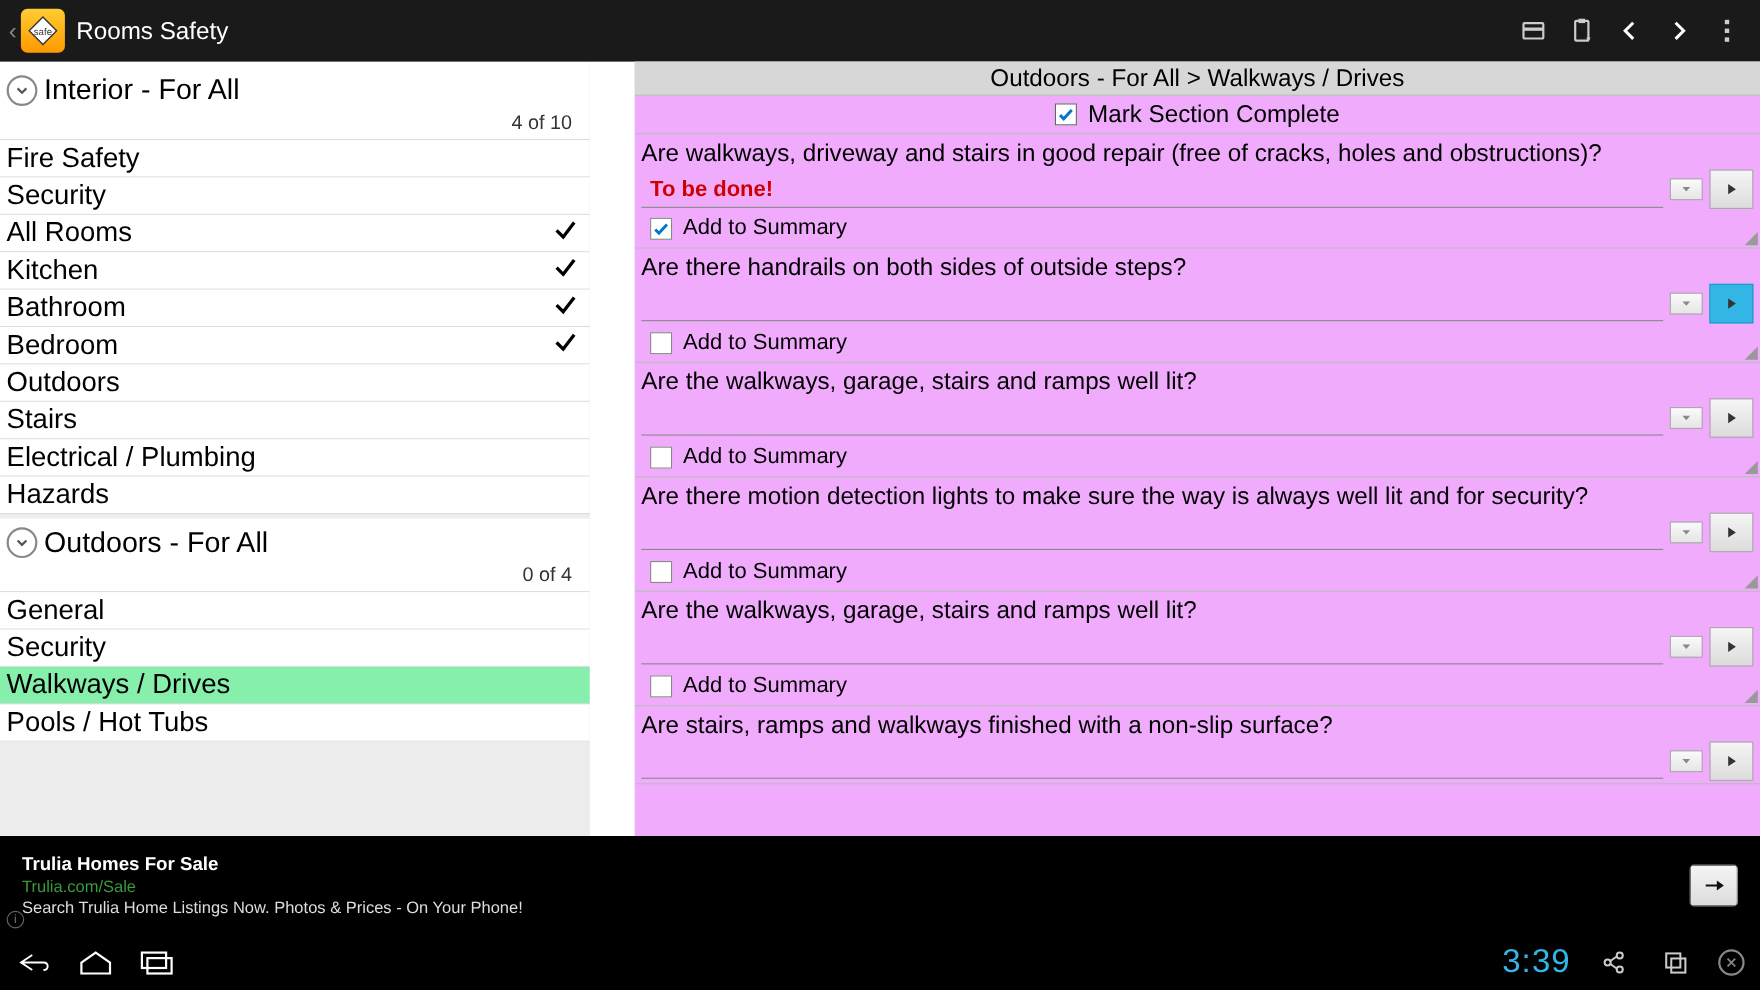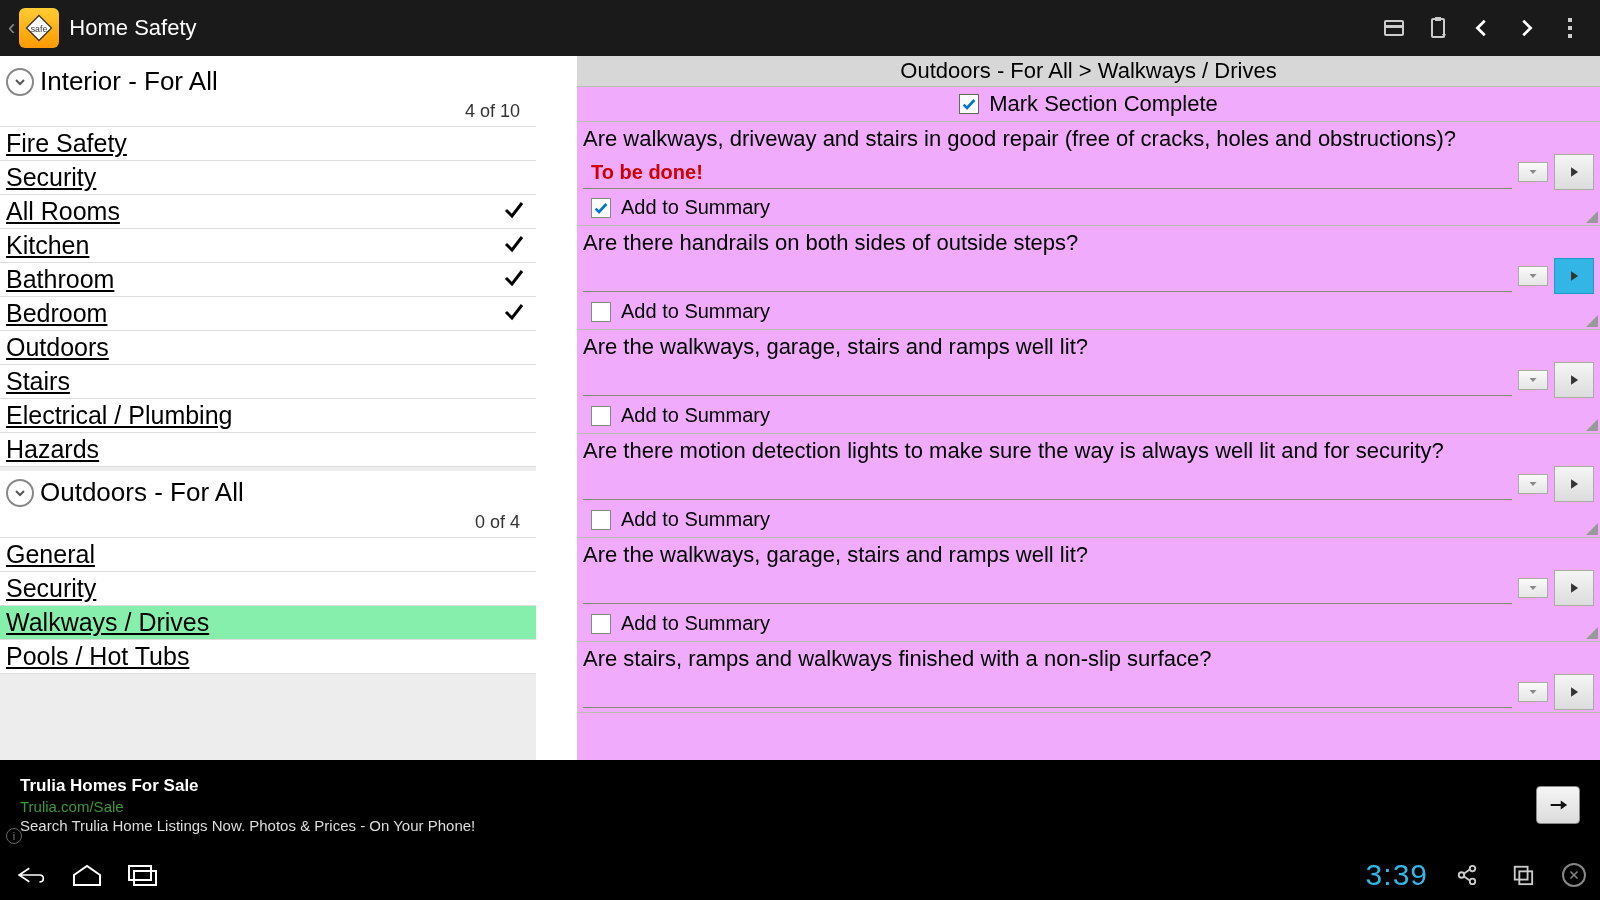--- a/index.html
+++ b/index.html
@@ -24,21 +24,21 @@
 
   
   .sidebar { width: 536px; background: #ededed; overflow-y: auto; }
   .cat-header { background: #fff; padding: 6px 10px 2px 6px; border-bottom: 1px solid #ddd; }
   .cat-header.first-cat { padding-top: 10px; }
   .cat-header .row1 { display:flex; align-items:center; gap: 6px; }
   .cat-header .chev { width:28px; height:28px; border-radius:50%; border:2px solid #888; display:flex; align-items:center; justify-content:center; }
   .cat-header .chev svg { width:16px; height:16px; fill:#555; }
   .cat-header .cat-title { font-size: 26px; }
   .cat-header .count { text-align: right; font-size: 18px; color: #333; padding: 4px 6px 2px 0; }
-  .item { background:#fff; border-bottom:1px solid #ddd; padding: 2px 10px 2px 6px; font-size: 25px; display:flex; align-items:center; height:34px;text-decoration:underline; }
+  .item { background:#fff; border-bottom:1px solid #ddd; padding: 2px 10px 2px 6px; font-size: 25px; display:flex; align-items:center; height:34px; }
   .item .label { flex:1; }
   .item .check svg { width:24px; height:24px; stroke:#000; stroke-width:3; fill:none; }
   .item.selected { background:#86efac; color:#000; }
   .gap { background:#ededed; height:4px; }
 
   
   .content { flex: 1; background: #f0abfc; display:flex; flex-direction:column; overflow:hidden; }
   .breadcrumb { background:#d7d7d7; border-bottom:1px solid #bbb; text-align:center; font-size:22px; padding: 2px 0; }
   .mark-row { text-align:center; font-size:22px; padding:4px 0; display:flex; align-items:center; justify-content:center; gap:10px; border-bottom:1px solid #bbb; }
   .mark-row .cb { width:20px; height:20px; border:1px solid #666; display:inline-flex; align-items:center; justify-content:center; background:#fff; }
@@ -86,21 +86,21 @@
 <div class="app">
 
   <div class="appbar">
     <div class="back-chev">‹</div>
     <div class="logo">
       <svg viewBox="0 0 24 24">
           <polygon points="12,2 22,12 12,22 2,12" fill="#fff" stroke="#333" stroke-width="1"></polygon>
           <text x="12" y="15" text-anchor="middle" font-size="7" fill="#333">safe</text>
         </svg>
     </div>
-    <div class="title">Home Safety</div>
+    <div class="title">Rooms Safety</div>
     <div class="spacer"></div>
     <div class="icon-btn">
         <svg viewBox="0 0 24 24">
           <rect x="3" y="5" width="18" height="14" rx="1" fill="none" stroke="#ccc" stroke-width="2"></rect>
           <rect x="3" y="9" width="18" height="3" fill="#ccc"></rect>
         </svg>
       </div>
     <div class="icon-btn">
         <svg viewBox="0 0 24 24">
           <rect x="6" y="3" width="12" height="18" rx="1" fill="none" stroke="#ccc" stroke-width="2"></rect>

